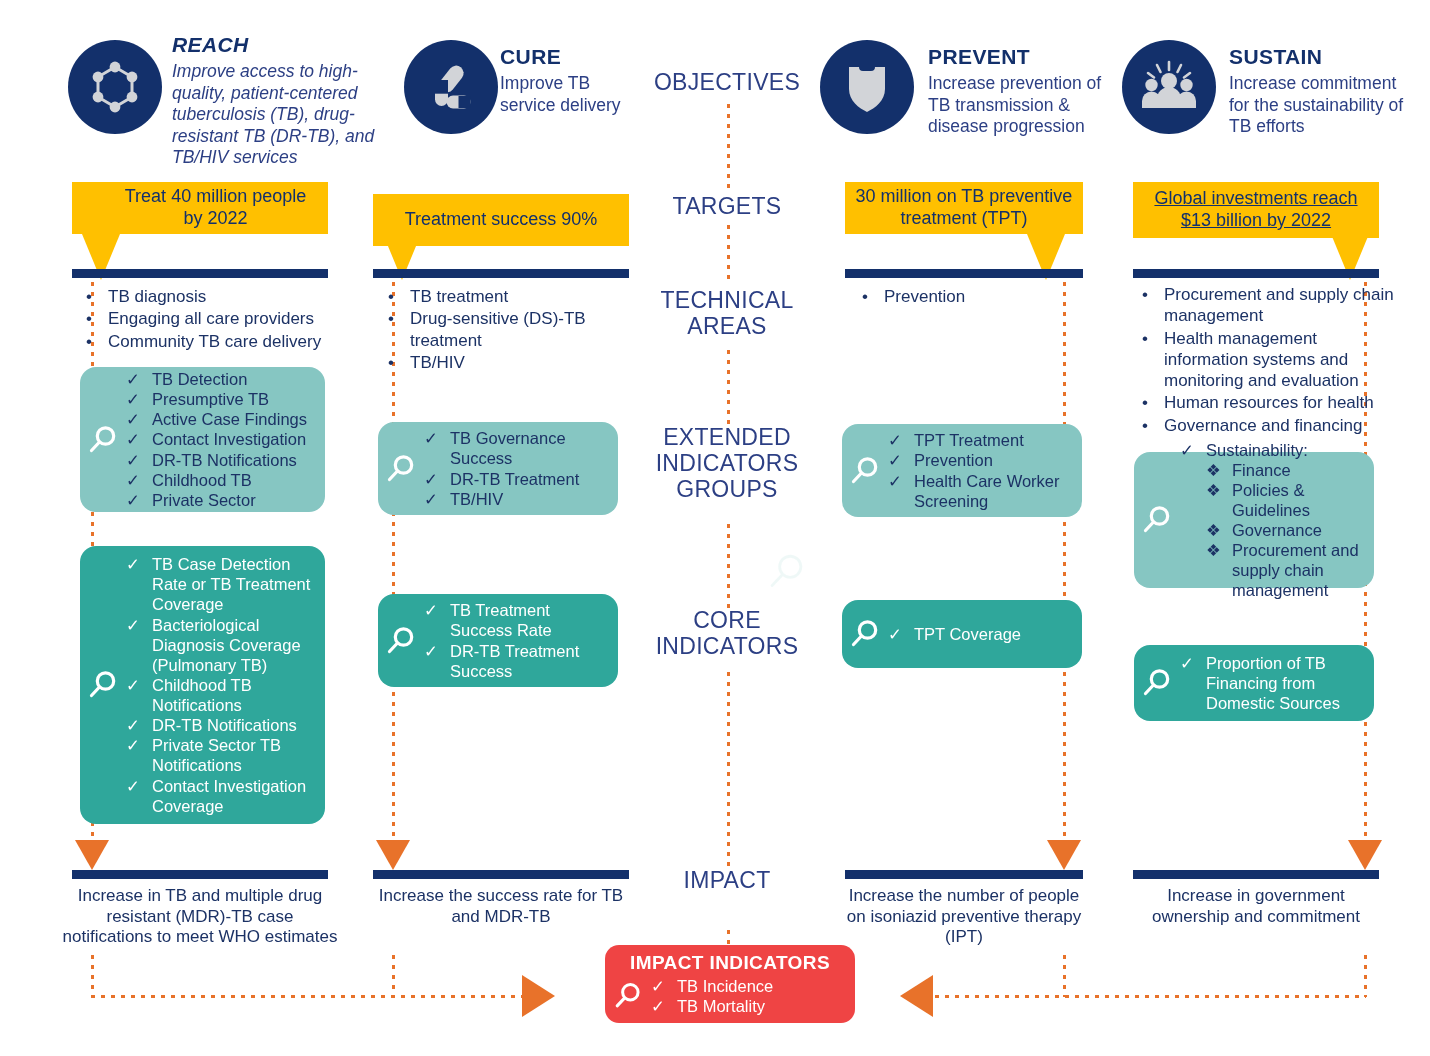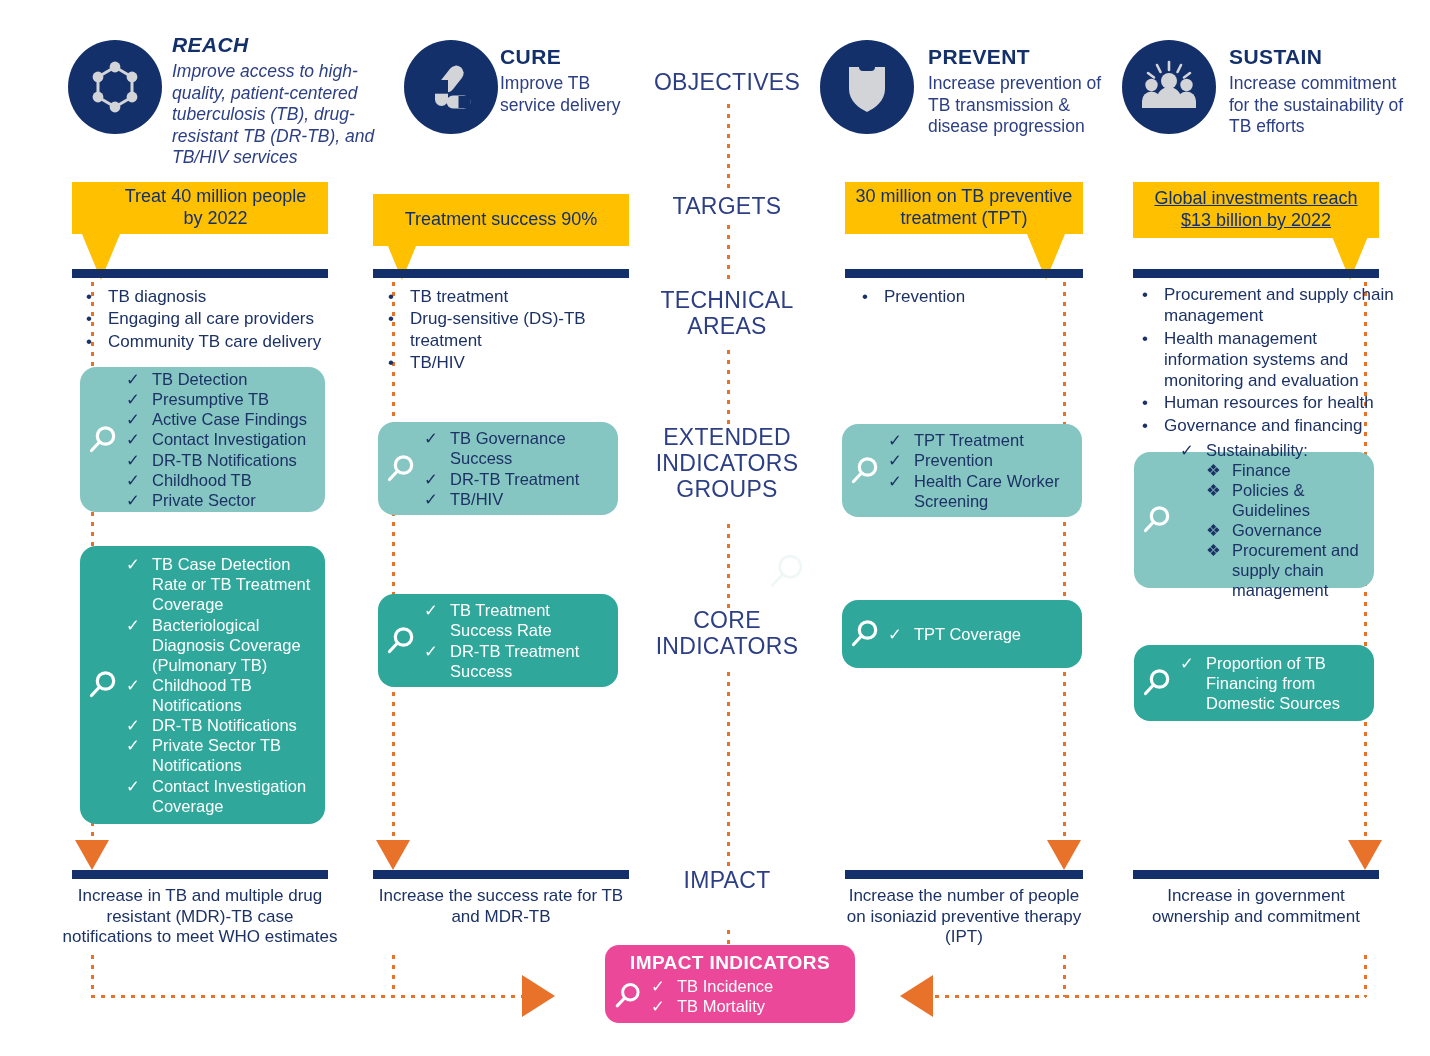--- a/index.html
+++ b/index.html
@@ -49,21 +49,21 @@
   .bullets .dot{width:22px;flex:0 0 22px;text-align:left;font-size:17px;line-height:1.25;}
   .bullets .txt{flex:1;}
 
   
   .card{
     position:absolute;border-radius:16px;box-sizing:border-box;
     display:flex;align-items:center;
   }
   .card.light{background:#86c6c2;color:#1c3265;}
   .card.dark{background:#2fa79b;color:#ffffff;}
-  .card.blue{background:#ec4899;color:#ffffff;border-radius:14px;}
+  .card.blue{background:#ef4444;color:#ffffff;border-radius:14px;}
   .mag{flex:0 0 46px;display:flex;align-items:center;justify-content:center;}
   .card-body{flex:1;padding-right:10px;}
   .chk-row{display:flex;font-size:16.5px;line-height:1.22;}
   .chk{flex:0 0 26px;}
   .chk-txt{flex:1;}
   .sub-row{display:flex;font-size:16.5px;line-height:1.22;padding-left:26px;}
   .sub-mark{flex:0 0 26px;}
 
   
   .stage{

